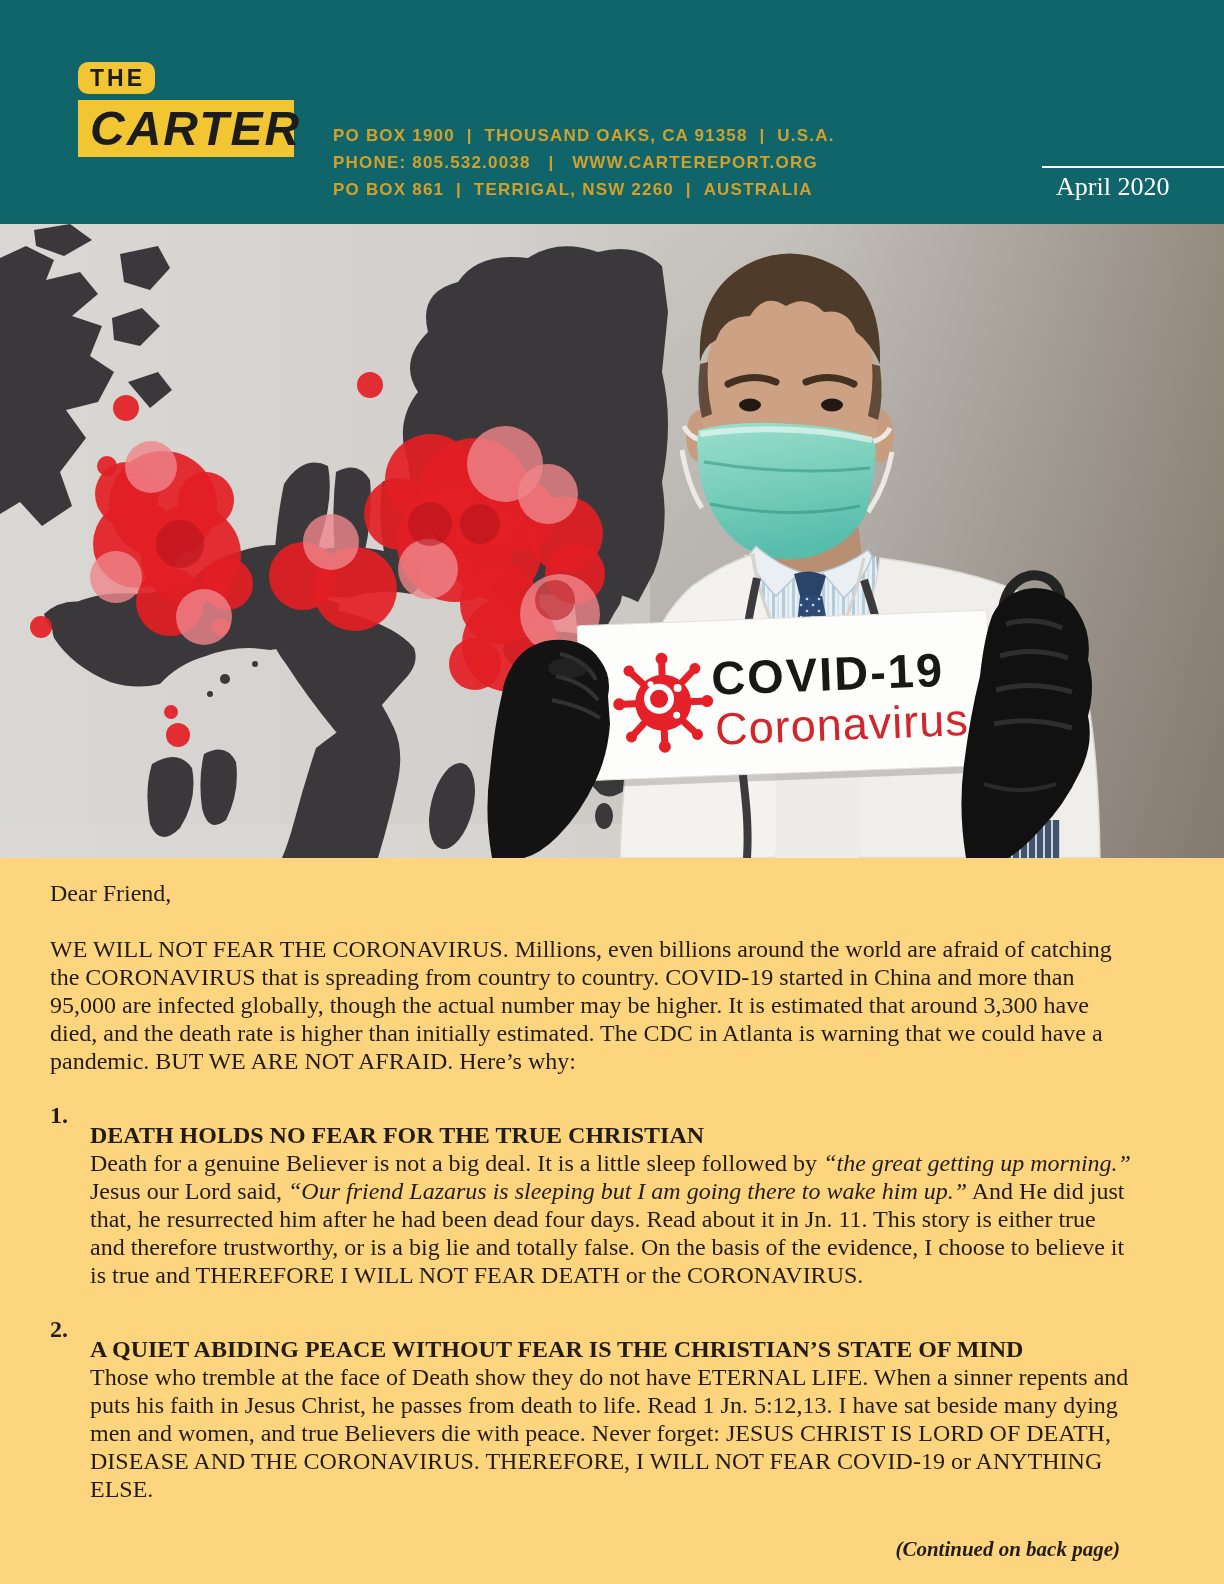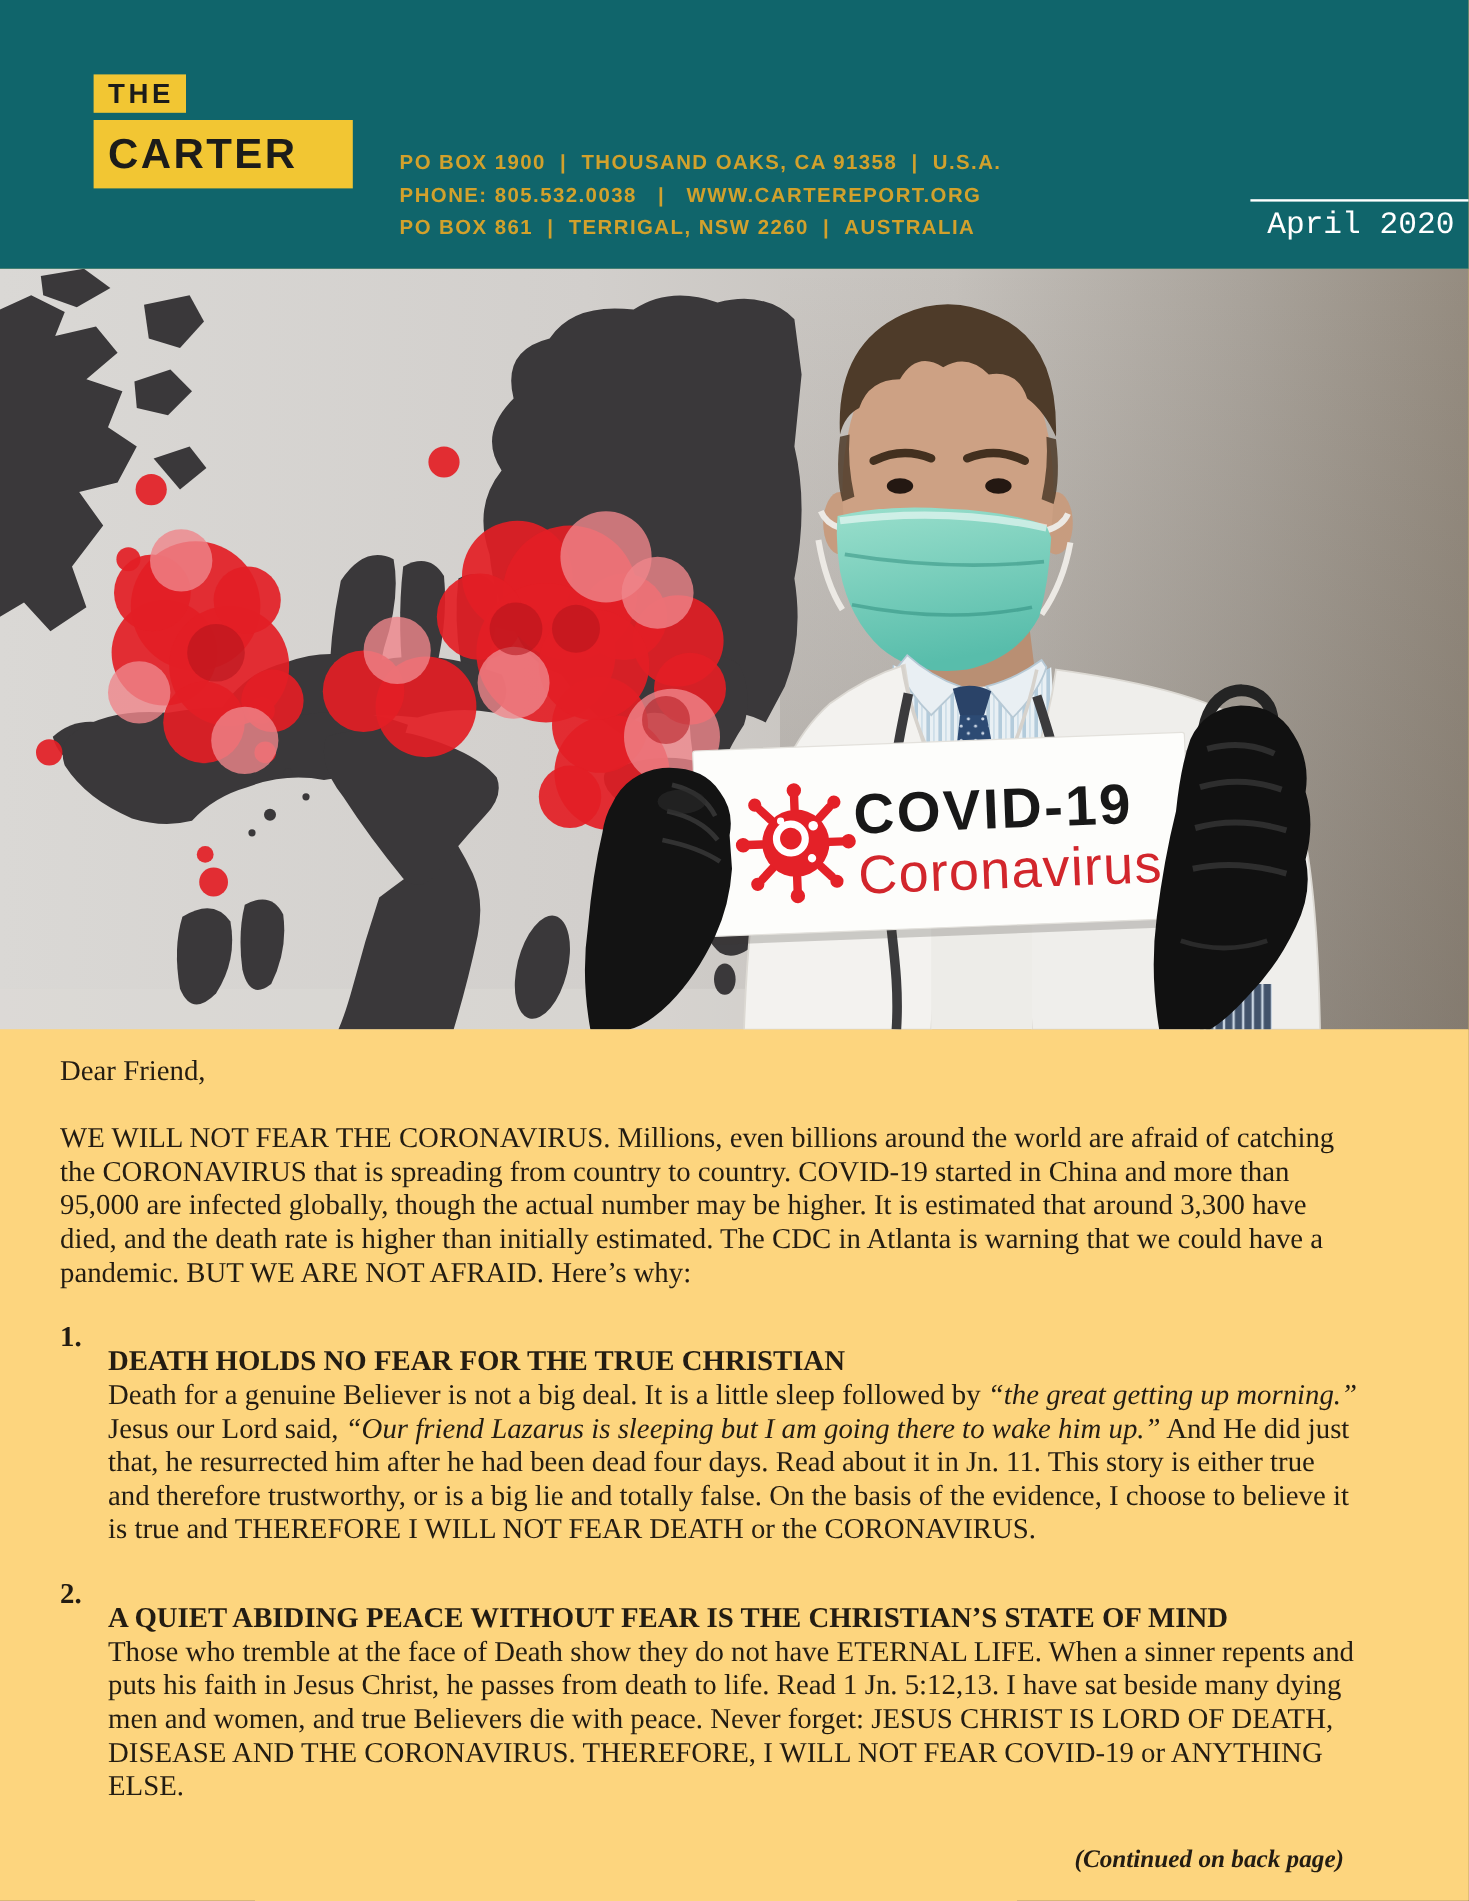--- a/index.html
+++ b/index.html
@@ -4,28 +4,28 @@
 <style>
   html,body{margin:0;padding:0;background:#555;}
   .page{position:relative;width:1224px;height:1584px;margin:0 auto;overflow:hidden;
         background:#fdd57e;font-family:"Liberation Serif","DejaVu Serif",serif;}
 
   
   .masthead{position:absolute;left:0;top:0;width:1224px;height:224px;background:#10656b;}
   .logo{position:absolute;left:78px;top:62px;}
   .logo-block{background:#f2c633;color:#1c1c1a;font-family:"Liberation Sans","DejaVu Sans",sans-serif;
               font-weight:bold;display:flex;align-items:center;padding:0 12px;box-sizing:border-box;}
-  .logo-the{width:77px;height:32px;font-size:23px;letter-spacing:3px;margin-bottom:6px;}
-  .logo-carter{width:216px;height:57px;font-size:35px;letter-spacing:2px;margin-bottom:6px;}
+  .logo-the{width:77px;height:32px;font-size:23px;letter-spacing:3px;margin-bottom:6px;border-radius:10px;}
+  .logo-carter{width:216px;height:57px;font-size:48px;letter-spacing:2px;margin-bottom:6px;font-style:italic;}
   .logo-report{width:216px;height:45px;font-size:32px;letter-spacing:7px;}
   .address{position:absolute;left:333px;top:122px;color:#d2a12c;
            font-family:"Liberation Sans","DejaVu Sans",sans-serif;font-weight:bold;
            font-size:17px;line-height:27px;letter-spacing:1.2px;}
   .issue{position:absolute;left:1042px;right:0;top:166px;border-top:2px solid #ffffff;
-         color:#ffffff;font-size:26px;padding:4px 0 0 14px;font-family:Liberation Mono, monospace;}
+         color:#ffffff;font-size:26px;padding:4px 0 0 14px;}
 
   
   .hero{position:absolute;left:0;top:224px;width:1224px;height:634px;}
   .hero svg{display:block;}
 
   
   .letter{position:absolute;left:0;top:858px;width:1224px;height:726px;background:#fdd57e;
           box-sizing:border-box;padding:22px 92px 0 50px;color:#231c12;}
   .salutation{font-size:24px;margin:0 0 28px 0;}
   .intro{font-size:24px;line-height:28px;margin:0;}

